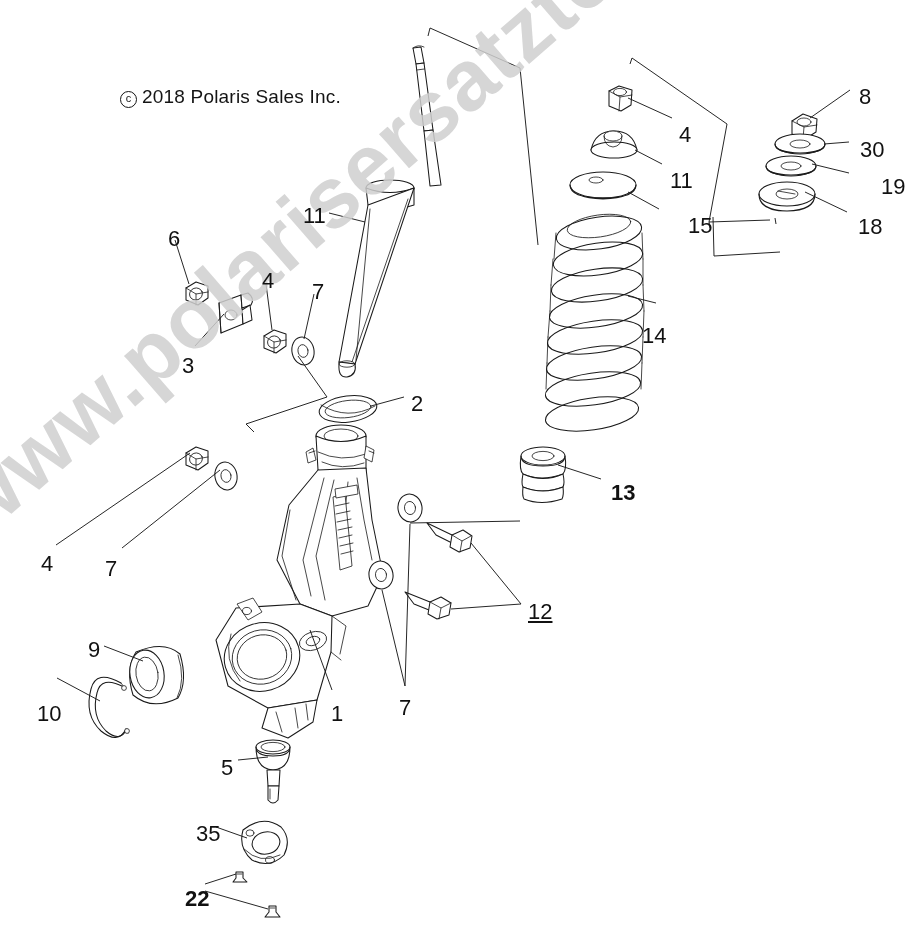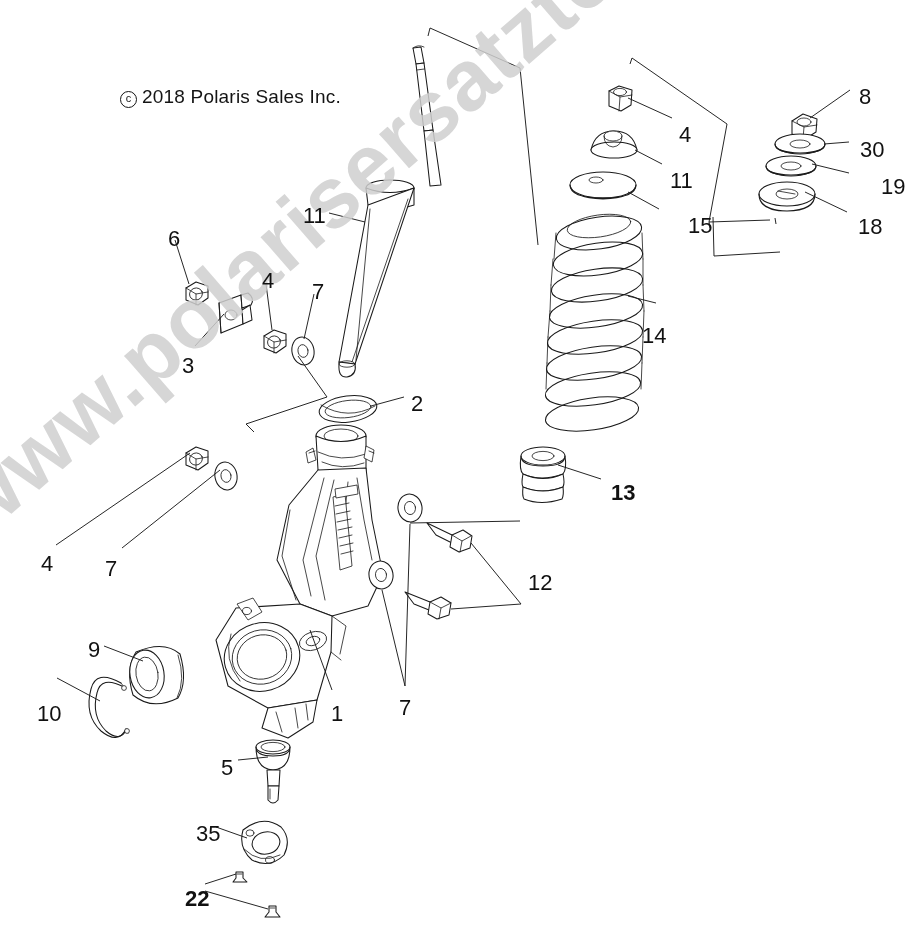--- a/index.html
+++ b/index.html
@@ -385,21 +385,21 @@
       <div class="callout" style="left: 168px; top: 228px;">6</div>
       <div class="callout" style="left: 303px; top: 205px;">11</div>
       <div class="callout" style="left: 41px; top: 553px;">4</div>
       <div class="callout" style="left: 105px; top: 558px;">7</div>
       <div class="callout" style="left: 88px; top: 639px;">9</div>
       <div class="callout" style="left: 37px; top: 667px; margin-top: 36px;">10</div>
       <div class="callout" style="left: 221px; top: 757px;">5</div>
       <div class="callout" style="left: 196px; top: 823px;">35</div>
       <div class="callout" style="left: 185px; top: 888px; font-weight: bold;">22</div>
       <div class="callout" style="left: 399px; top: 697px;">7</div>
-      <div class="callout" style="left: 528px; top: 572px;">12</div>
+      <div class="callout" style="left: 528px; top: 601px; text-decoration: underline;">12</div>
       <div class="callout" style="left: 611px; top: 482px; font-weight: bold;">13</div>
       <div class="callout" style="left: 642px; top: 305px; margin-top: 20px;">14</div>
       <div class="callout" style="left: 665px; top: 215px; margin-left: 23px;">15</div>
       <div class="callout" style="left: 670px; top: 170px;">11</div>
       <div class="callout" style="left: 679px; top: 124px;">4</div>
       <div class="callout" style="left: 859px; top: 86px;">8</div>
       <div class="callout" style="left: 860px; top: 139px;">30</div>
       <div class="callout" style="left: 881px; top: 176px;">19</div>
       <div class="callout" style="left: 858px; top: 216px;">18</div>
     </div>

